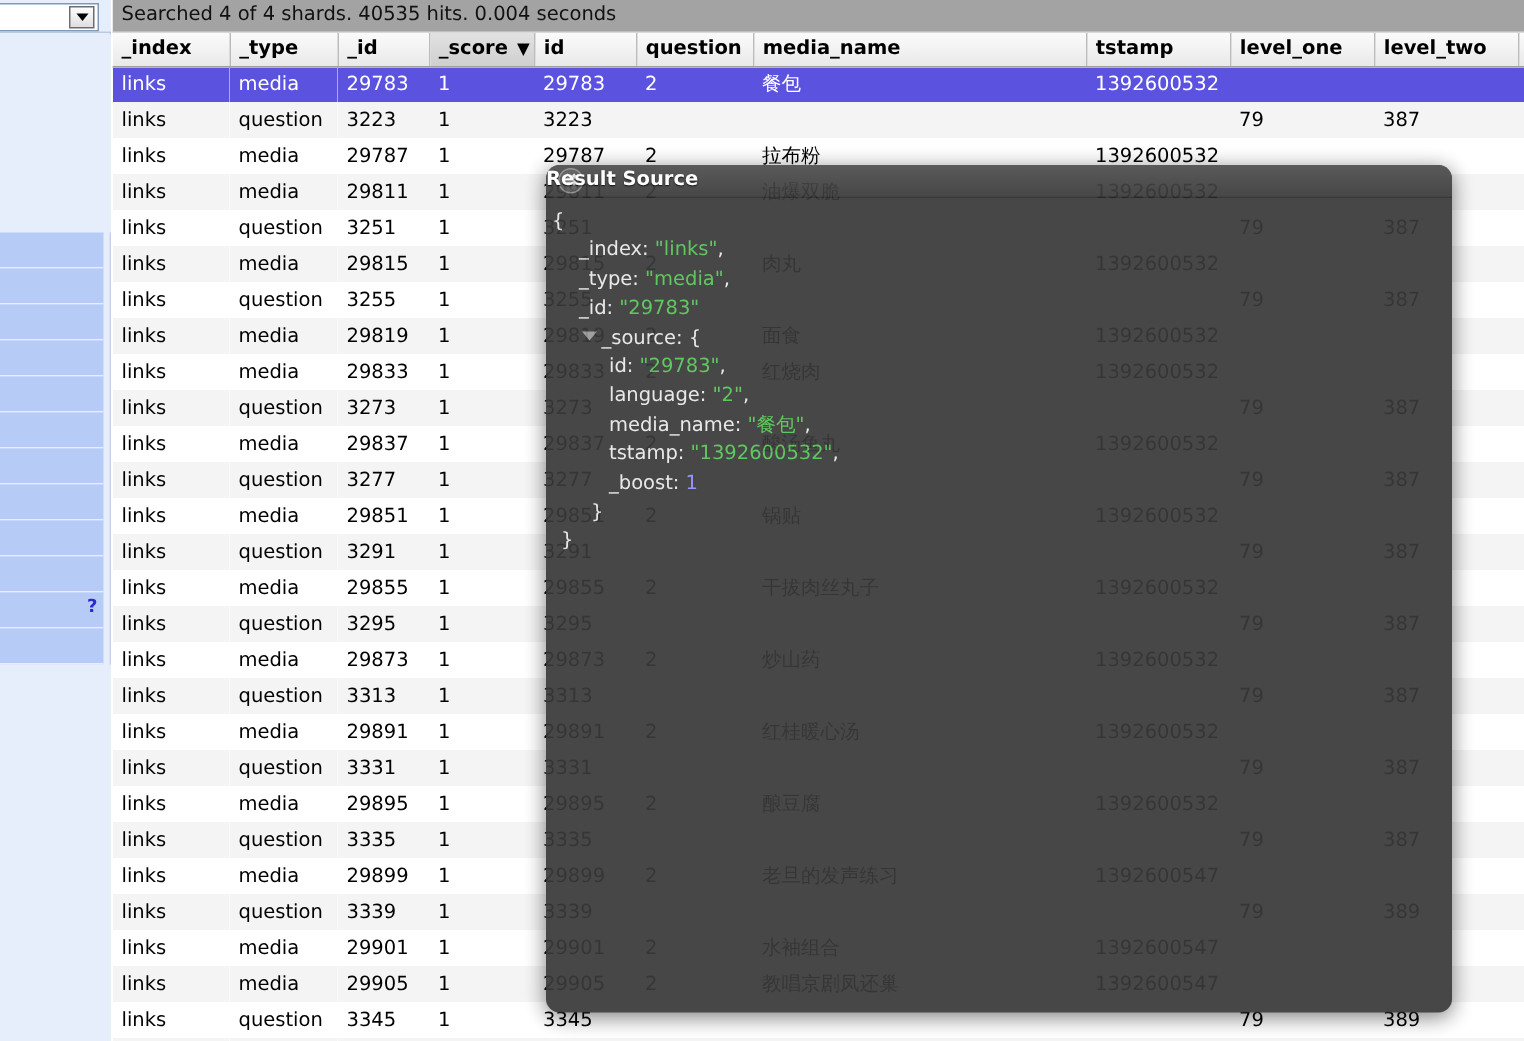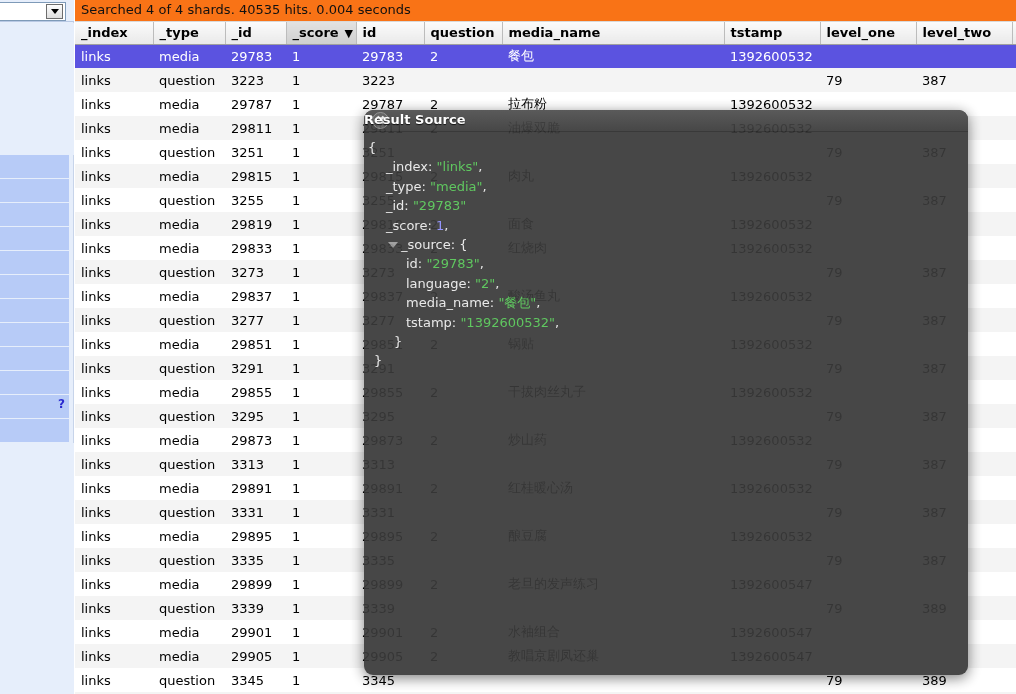--- a/index.html
+++ b/index.html
@@ -62,21 +62,21 @@
 
   
   #main {
     position: absolute; left: 75px; top: 0; width: 941px; height: 694px;
     background: #fff; overflow: hidden;
   }
   #statusbar {
     height: 22px; line-height: 20px;
     padding-left: 6px;
     font-size: 13px;
-    background: #f97316;
+    background: #a3a3a3;
     color: #111;
     border-bottom: 1px solid #d9d9d9;
     white-space: nowrap;
   }
 
   
   table.grid {
     border-collapse: collapse;
     table-layout: fixed;
     width: 1010px;
@@ -603,24 +603,24 @@
   <div id="dialog">
     <div id="dialog-titlebar">
       <div id="dialog-close">✖</div>
       <div id="dialog-title">Result Source</div>
     </div>
     <div id="dialog-body">
         <div class="j-line" style="padding-left: 0px;"><span class="j-punct">{</span></div>
         <div class="j-line" style="padding-left: 18px;"><span class="j-key">_index: </span><span class="j-str">"links"</span><span class="j-punct">,</span></div>
         <div class="j-line" style="padding-left: 18px;"><span class="j-key">_type: </span><span class="j-str">"media"</span><span class="j-punct">,</span></div>
         <div class="j-line" style="padding-left: 18px;"><span class="j-key">_id: </span><span class="j-str">"29783"</span></div>
-        <div class="j-line" style="padding-left: 18px;"><span class="j-key">_score: </span><span class="j-num">1</span><span class="j-punct">,</span></div>
         <div class="j-line" style="padding-left: 20px;"><span class="j-toggle"></span><span class="j-key">_source: </span><span class="j-punct">{</span></div>
         <div class="j-line" style="padding-left: 38px;"><span class="j-key">id: </span><span class="j-str">"29783"</span><span class="j-punct">,</span></div>
         <div class="j-line" style="padding-left: 38px;"><span class="j-key">language: </span><span class="j-str">"2"</span><span class="j-punct">,</span></div>
         <div class="j-line" style="padding-left: 38px;"><span class="j-key">media_name: </span><span class="j-str">"餐包"</span><span class="j-punct">,</span></div>
         <div class="j-line" style="padding-left: 38px;"><span class="j-key">tstamp: </span><span class="j-str">"1392600532"</span><span class="j-punct">,</span></div>
+        <div class="j-line" style="padding-left: 38px;"><span class="j-key">_boost: </span><span class="j-num">1</span></div>
         <div class="j-line" style="padding-left: 26px;"><span class="j-punct">}</span></div>
         <div class="j-line" style="padding-left: 6px;"><span class="j-punct">}</span></div>
       </div>
   </div>
 
 </div>
 
 </body></html>

